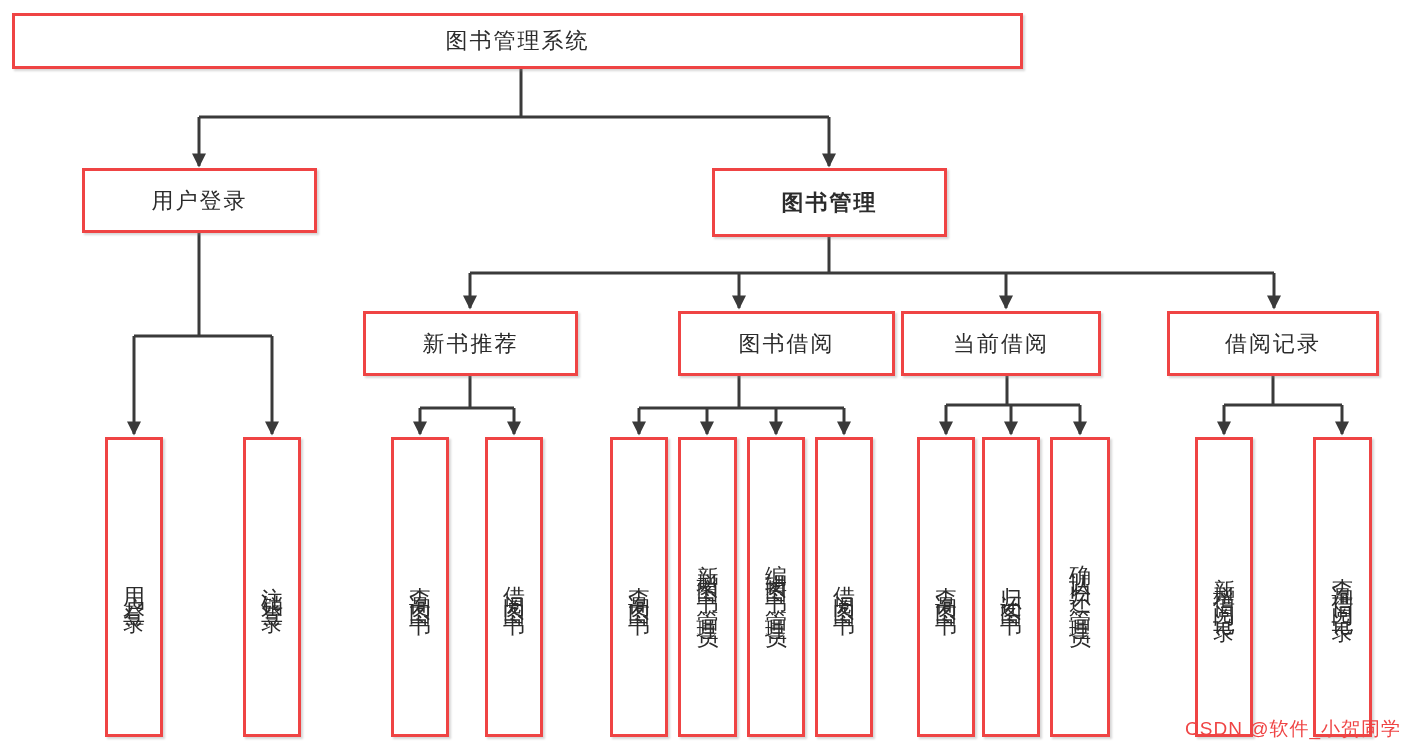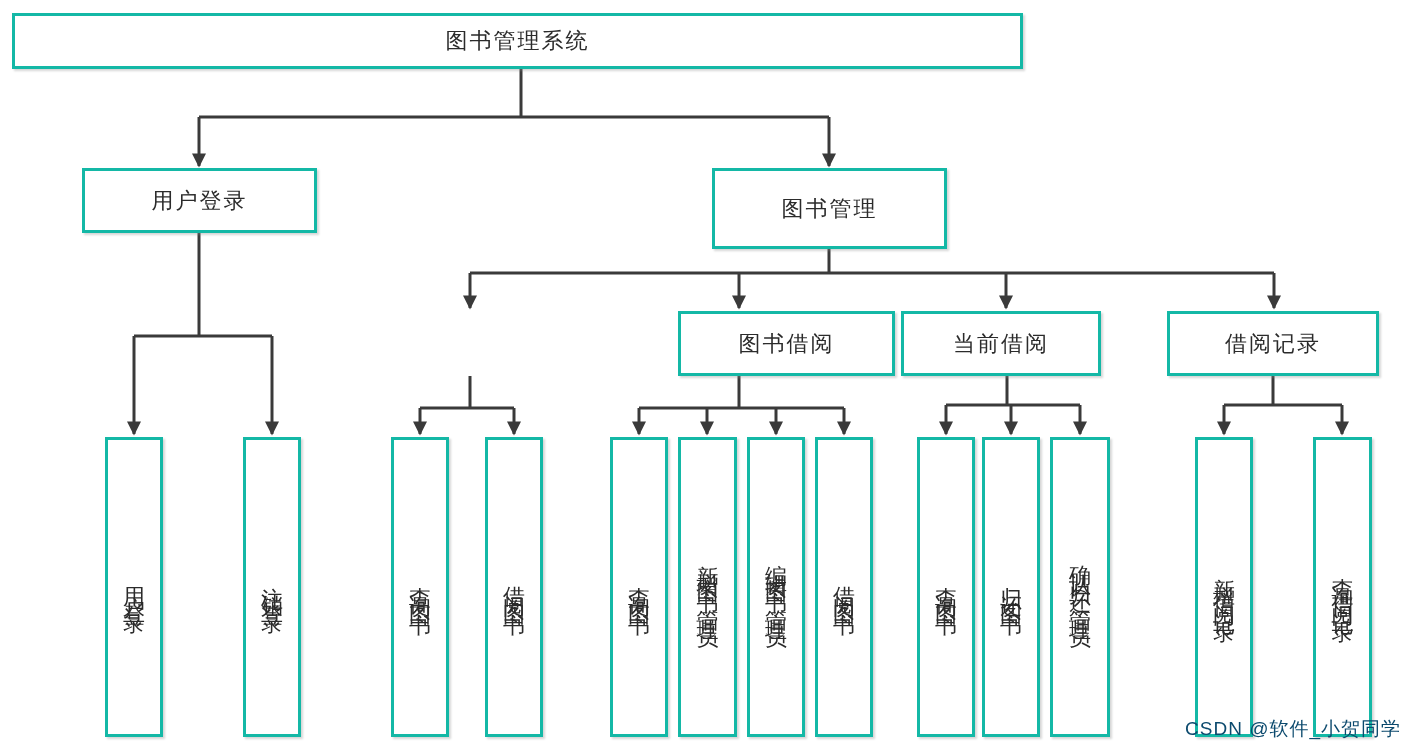--- a/index.html
+++ b/index.html
@@ -23,21 +23,21 @@
     height: 747px;
   }
   .wire {
     fill: none;
     stroke: #3a3a3a;
     stroke-width: 3;
   }
   .node {
     position: absolute;
     box-sizing: border-box;
-    border: 3px solid #14b8a6;
+    border: 3px solid #ef4444;
     background: #ffffff;
     display: flex;
     align-items: center;
     justify-content: center;
     color: #2b2b2b;
     font-size: 22px;
     letter-spacing: 2px;
     box-shadow: 2px 2px 2px rgba(140,140,140,0.35);
     white-space: nowrap;
   }
@@ -47,30 +47,30 @@
   .leaf .vtext {
     writing-mode: vertical-rl;
     text-orientation: mixed;
     letter-spacing: 9px;
     line-height: 1;
   }
   .watermark {
     position: absolute;
     right: 4px;
     bottom: 5px;
-    color: #0c4a6e;
+    color: #ef4444;
     font-size: 19px;
     letter-spacing: 1px;
     z-index: 5;
     margin-top: 18px;
   }
   
   #n-root            { left:12px;   top:13px;  width:1011px; height:56px; }
   #n-user-login      { left:82px;   top:168px; width:235px;  height:65px; }
-  #n-book-mgmt       { left:712px;  top:168px; width:235px;  height:81px; }
+  #n-book-mgmt       { left:712px;  top:168px; width:235px;  height:69px;font-weight:bold; }
   #n-new-book        { left:363px;  top:311px; width:215px;  height:65px; }
   #n-book-borrow     { left:630px;  top:311px; width:217px;  height:65px;margin-left:48px; }
   #n-current-borrow  { left:901px;  top:311px; width:200px;  height:65px; }
   #n-borrow-records  { left:1167px; top:311px; width:212px;  height:65px; }
   #l-user-login      { left:105px;  top:437px; width:58px;   height:300px; }
   #l-logout          { left:243px;  top:437px; width:58px;   height:300px; }
   #l-query-1         { left:391px;  top:437px; width:58px;   height:300px; }
   #l-borrow-1        { left:485px;  top:437px; width:58px;   height:300px; }
   #l-query-2         { left:610px;  top:437px; width:58px;   height:300px; }
   #l-add-book        { left:678px;  top:437px; width:59px;   height:300px; }
@@ -126,20 +126,21 @@
     <path class="wire" d="M1273,376 V405 M1224,405 H1342"></path>
     <path class="wire" d="M1224,405 V434" marker-end="url(#arw)"></path>
     <path class="wire" d="M1342,405 V434" marker-end="url(#arw)"></path>
   </svg>
 
   <div class="node" id="n-root">图书管理系统</div>
 
   <div class="node" id="n-user-login">用户登录</div>
   <div class="node" id="n-book-mgmt">图书管理</div>
 
+  <div class="node" id="n-new-book">新书推荐</div>
   <div class="node" id="n-book-borrow">图书借阅</div>
   <div class="node" id="n-current-borrow">当前借阅</div>
   <div class="node" id="n-borrow-records">借阅记录</div>
 
   <div class="node leaf" id="l-user-login">
     <span class="vtext">用户登录</span>
   </div>
   <div class="node leaf" id="l-logout">
     <span class="vtext">注销登录</span>
   </div>

